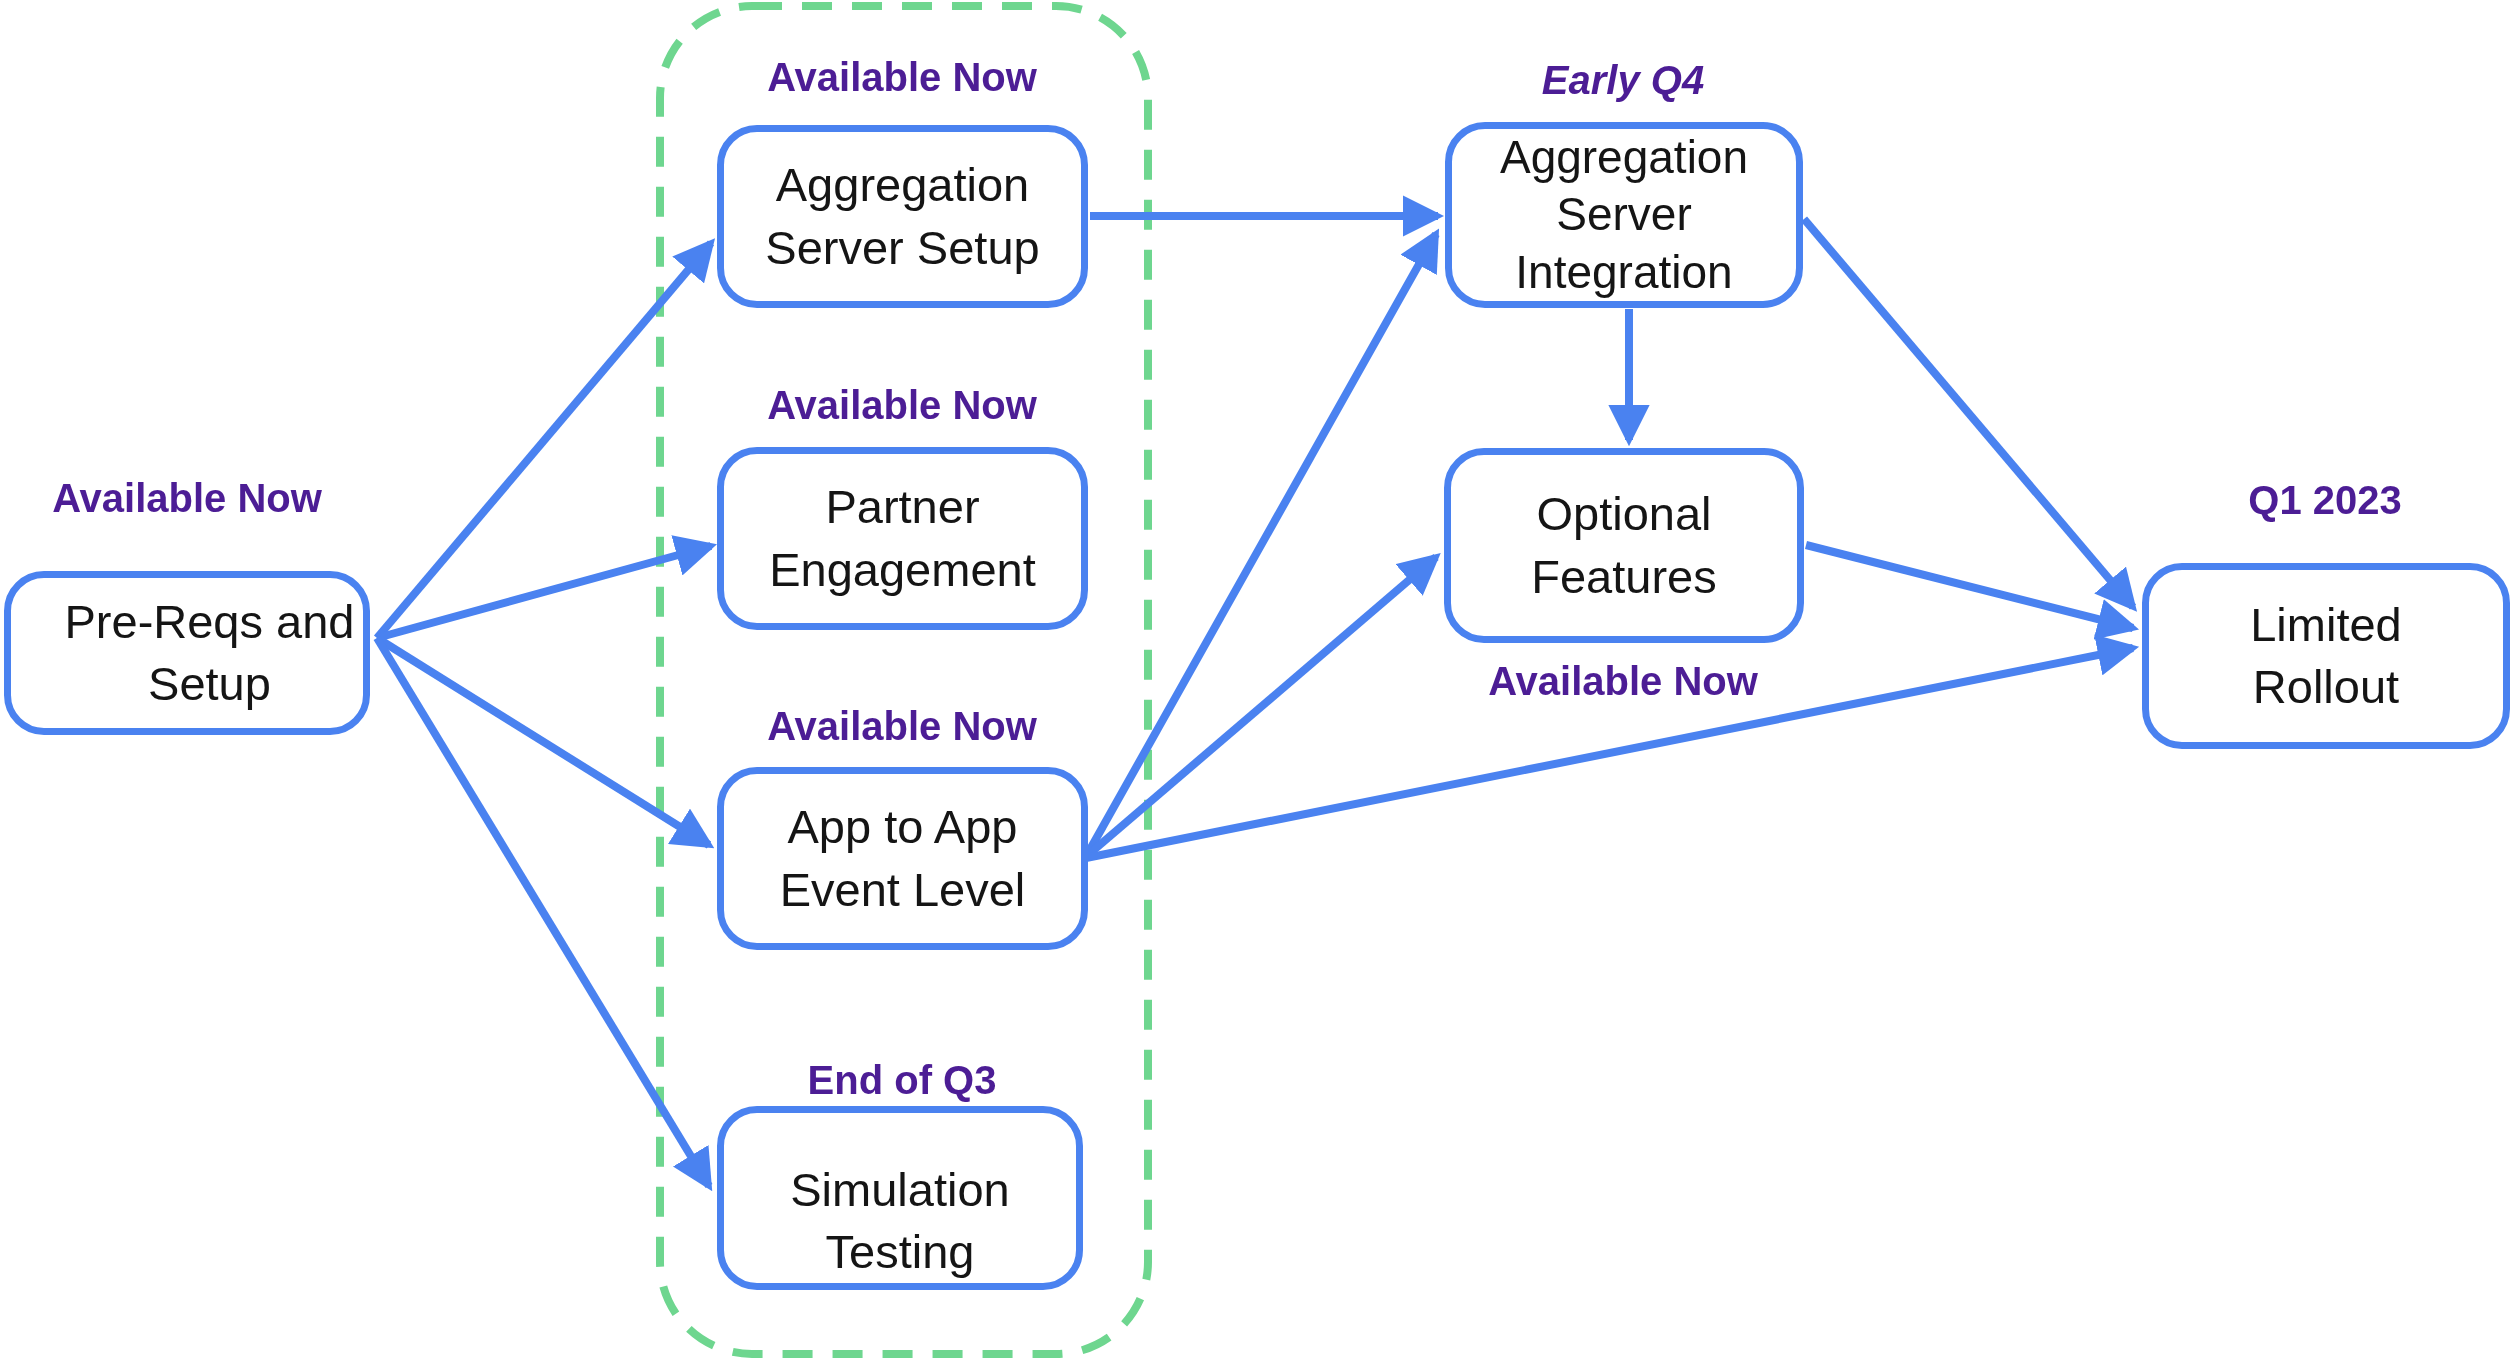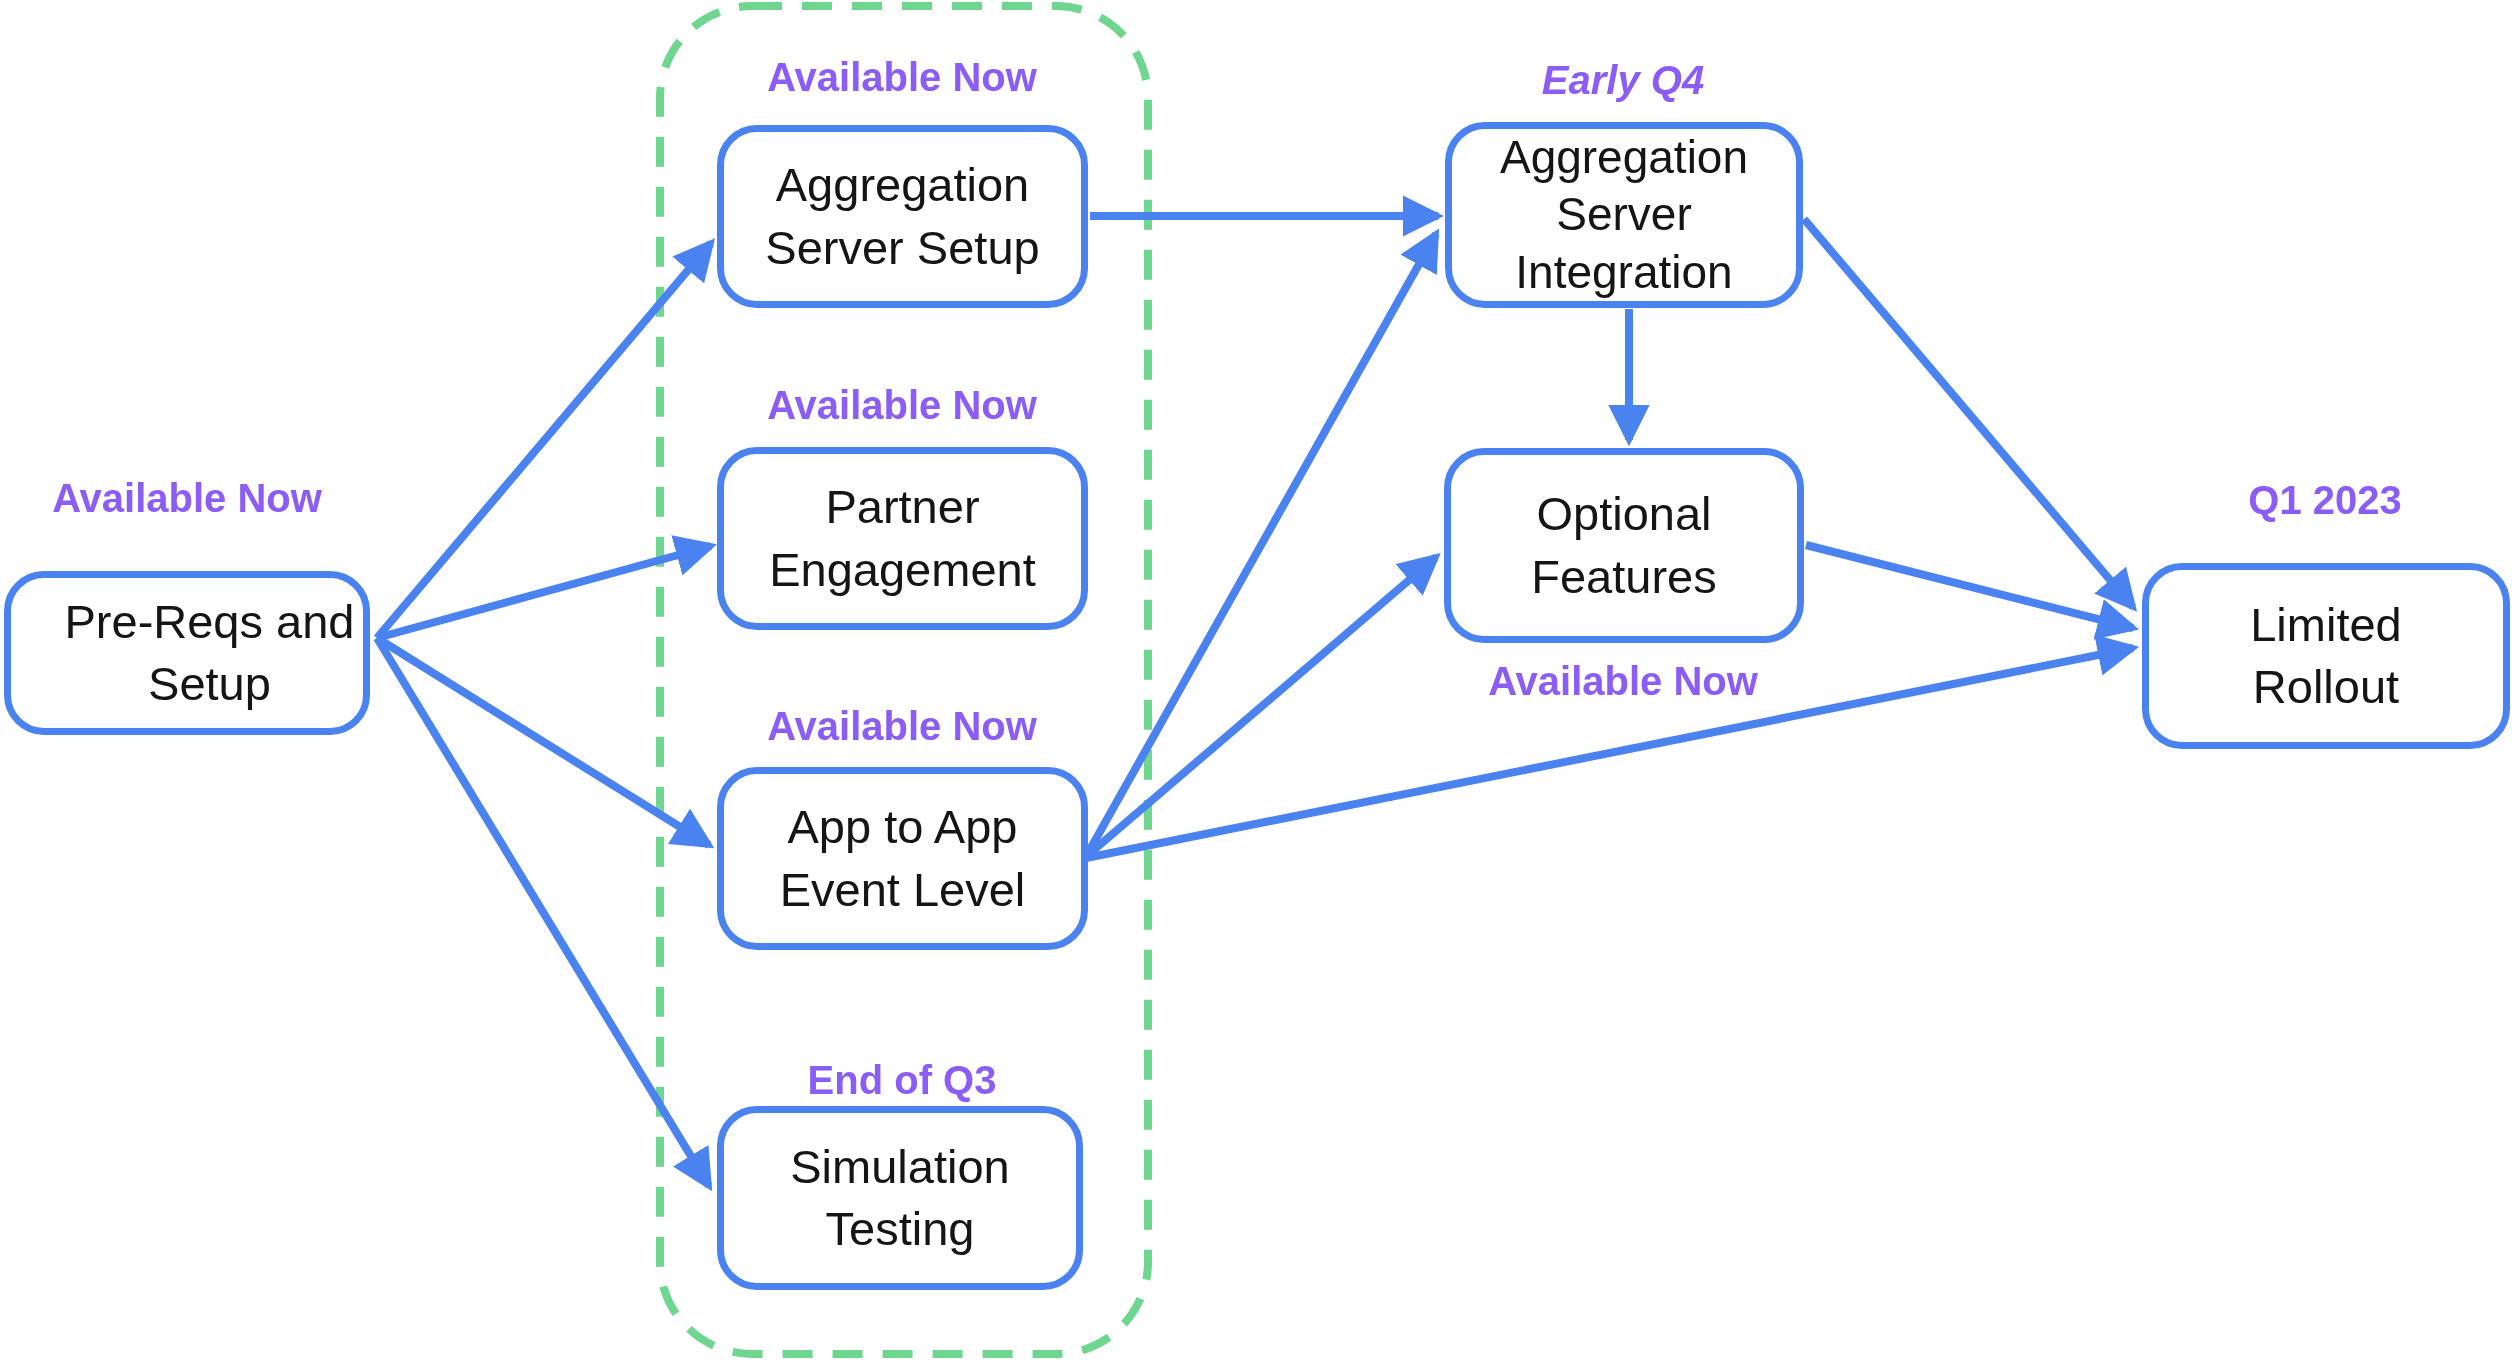--- a/index.html
+++ b/index.html
@@ -38,21 +38,21 @@
     letter-spacing: 0px;
   }
   .node.lines3 .node-label { line-height: 1.24; font-size: 46px; }
   .status {
     position: absolute;
     z-index: 2;
     width: 440px;
     text-align: center;
     font-size: 40px;
     font-weight: 700;
-    color: #8b5cf6;
+    color: #4c1d95;
     white-space: nowrap;
   }
 </style>
 </head>
 <body>
 
 <div id="stage">
 
   <svg id="edge-layer" viewBox="0 0 2514 1362" xmlns="http://www.w3.org/2000/svg">
     <defs>
@@ -100,21 +100,21 @@
   <div class="node" style="left:717px; top:447px; width:371px; height:183px;">
     <span class="node-label">Partner
 Engagement</span>
   </div>
 
   <div class="node" style="left:717px; top:767px; width:371px; height:183px;">
     <span class="node-label">App to App
 Event Level</span>
   </div>
 
-  <div class="node" style="left:717px; top:1106px; width:366px; height:184px;">
+  <div class="node" style="left:717px; top:1106px; width:366px; height:184px;align-items:flex-end;">
     <span class="node-label">Simulation
 Testing</span>
   </div>
 
   <div class="node lines3" style="left:1445px; top:122px; width:358px; height:186px;">
     <span class="node-label">Aggregation
 Server
 Integration</span>
   </div>
 

